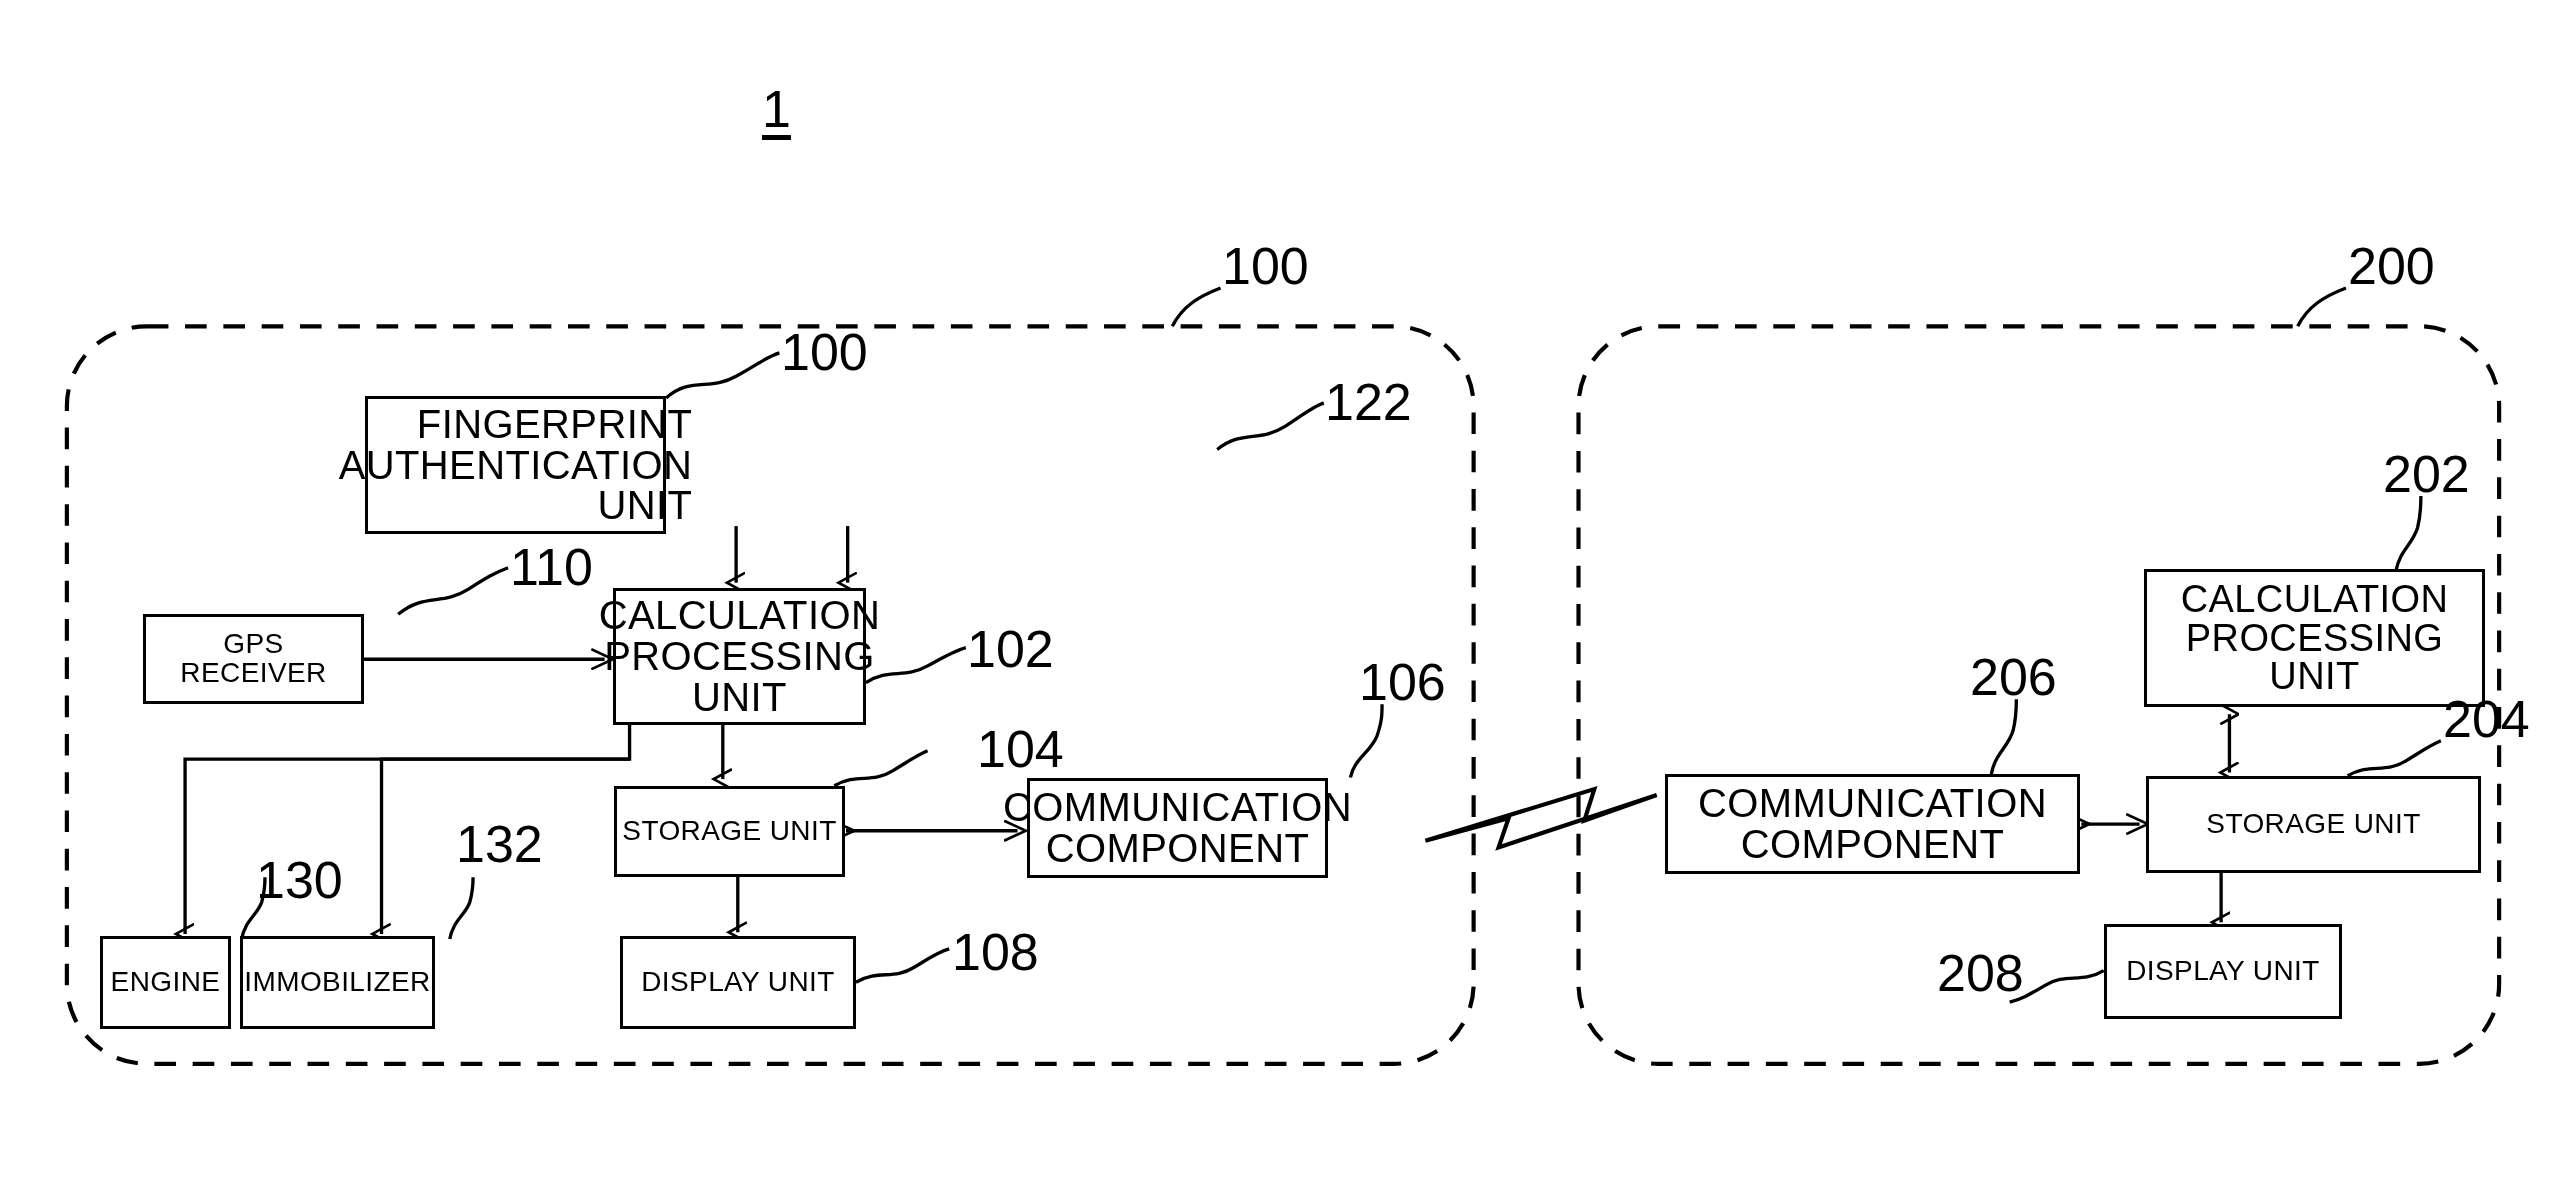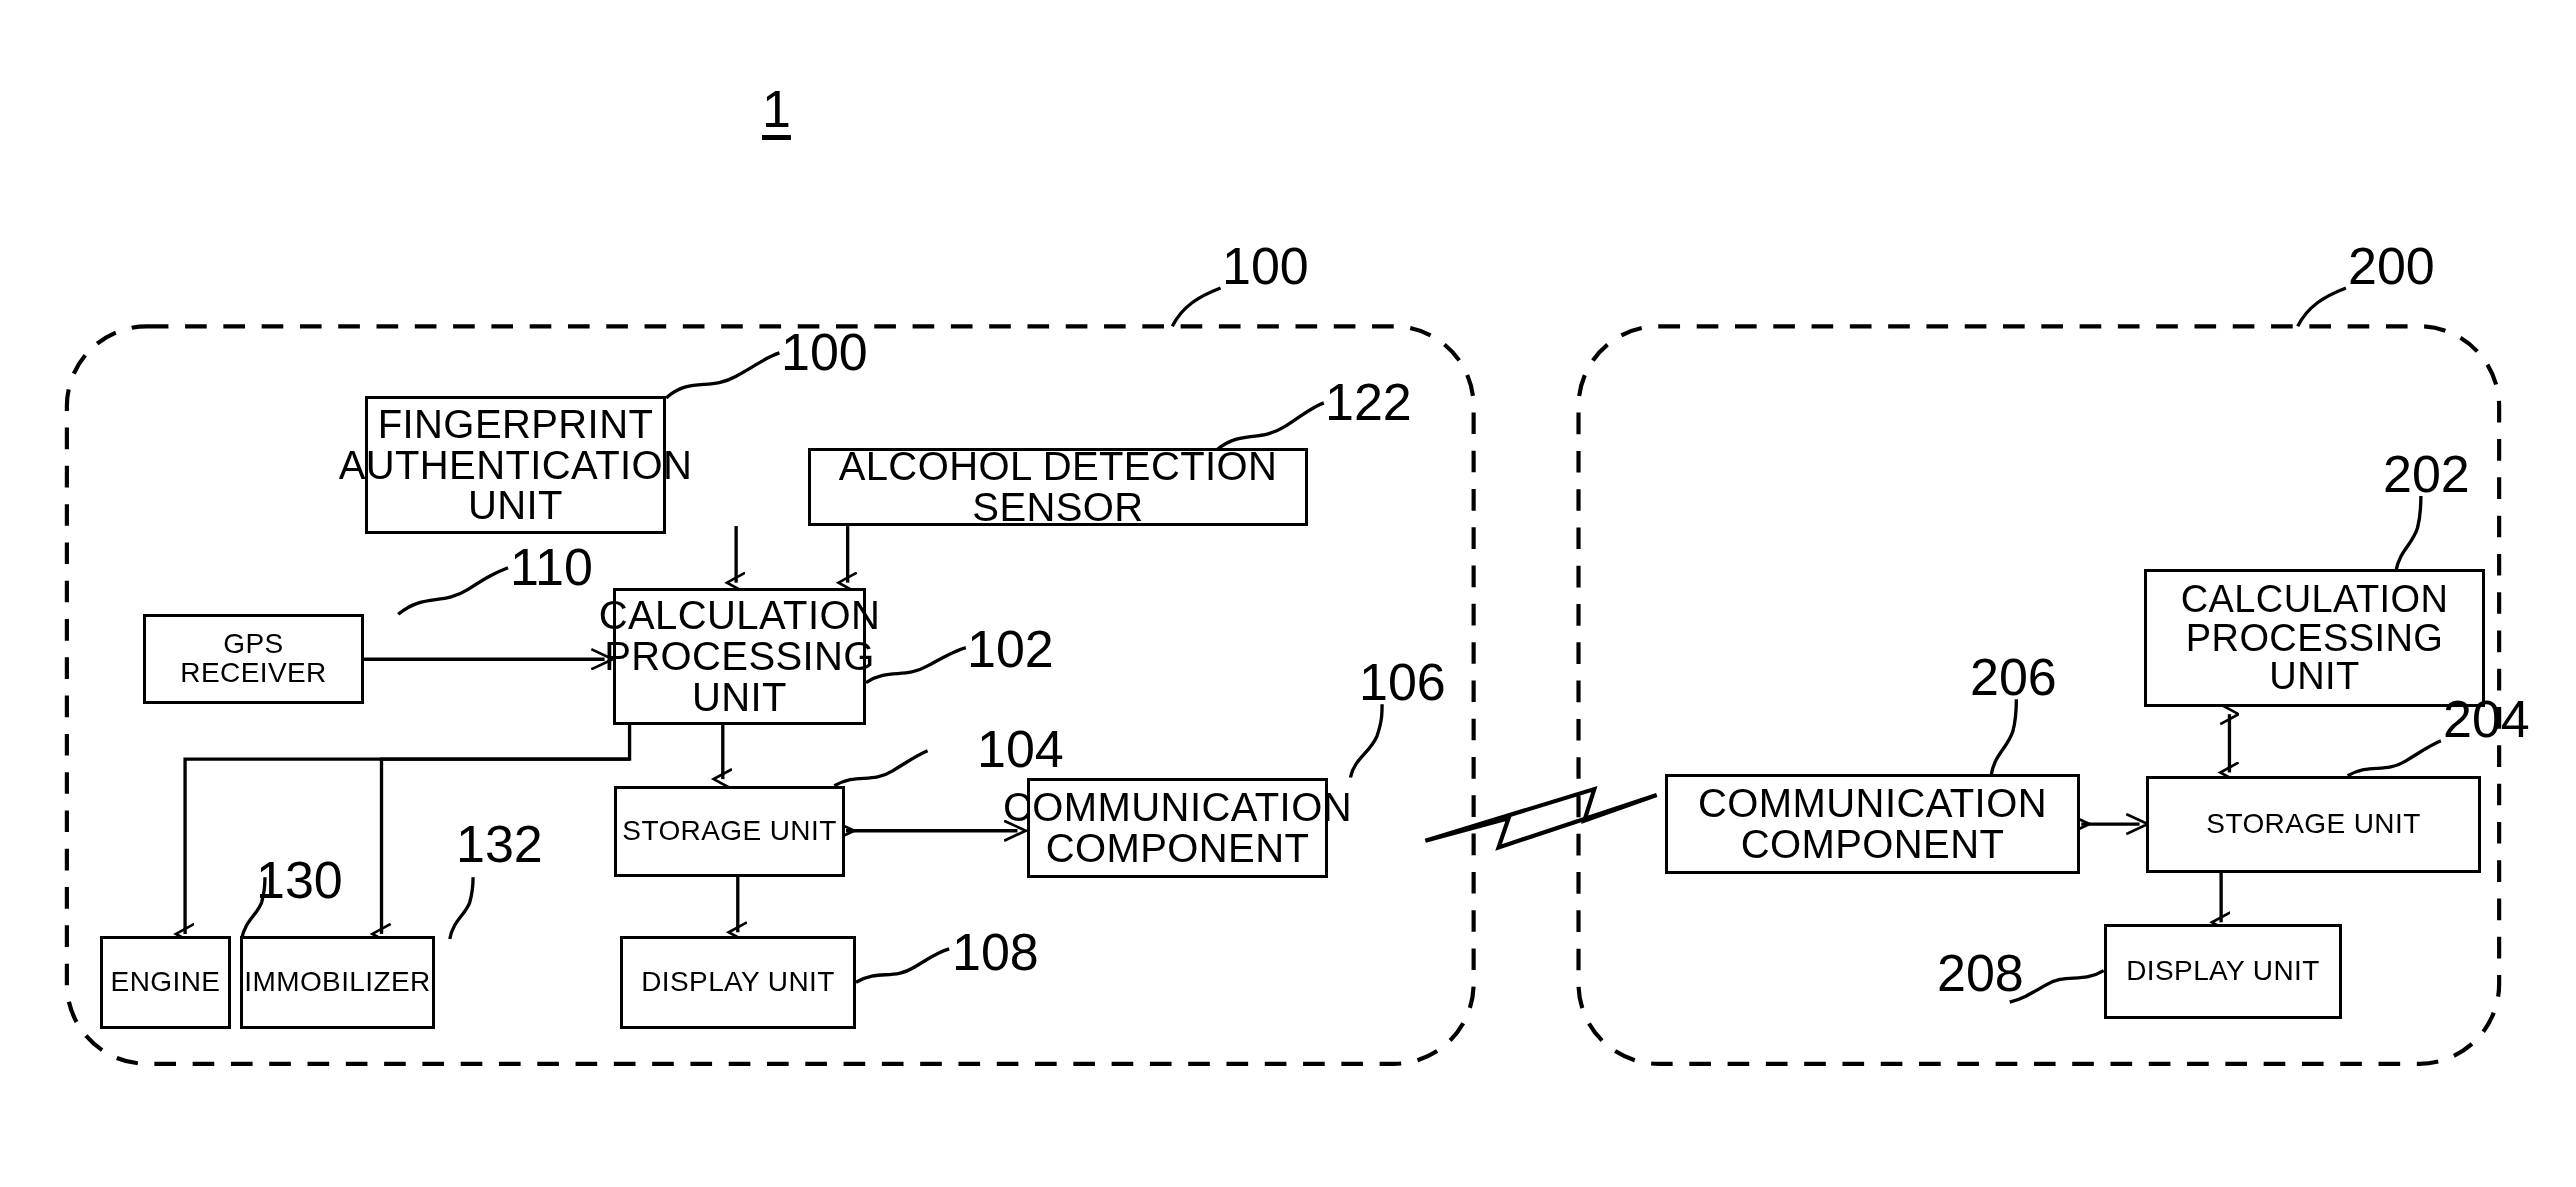--- a/index.html
+++ b/index.html
@@ -78,31 +78,27 @@
 
     <path d="M1712,1010 L1915,948 L1903,986 L1990,955 L1800,1018 L1812,983 Z" fill="none" stroke="#000" stroke-width="5"></path>
 
     <line x1="2500" y1="990" x2="2570" y2="990" stroke="#000" stroke-width="4" marker-start="url(#arrHeadR)" marker-end="url(#arrHeadR)"></line>
 
     <line x1="2678" y1="858" x2="2678" y2="928" stroke="#000" stroke-width="4" marker-start="url(#arrHeadUp)" marker-end="url(#arrHead)"></line>
 
     <line x1="2668" y1="1047" x2="2668" y2="1108" stroke="#000" stroke-width="4" marker-end="url(#arrHead)"></line>
   </svg>
 
-  <div class="box t48" style="left:365px;top:396px;width:301px;height:138px;">
+  <div class="box t48" style="left:365px;top:396px;width:301px;height:138px;text-align:right;">
     <span class="lbl">FINGERPRINT
 AUTHENTICATION
 UNIT</span>
   </div>
   <div class="ref" style="left:781px;top:326px;">100</div>
 
-  <div class="box t48" style="left:808px;top:448px;width:500px;height:78px;">
-    <span class="lbl">ALCOHOL DETECTION
-SENSOR</span>
-  </div>
   <div class="ref" style="left:1325px;top:376px;">122</div>
 
   <div class="box t50" style="left:143px;top:614px;width:221px;height:90px;">
     <span class="lbl">GPS RECEIVER</span>
   </div>
   <div class="ref" style="left:510px;top:541px;">110</div>
 
   <div class="box t48" style="left:613px;top:588px;width:253px;height:137px;">
     <span class="lbl">CALCULATION
 PROCESSING

